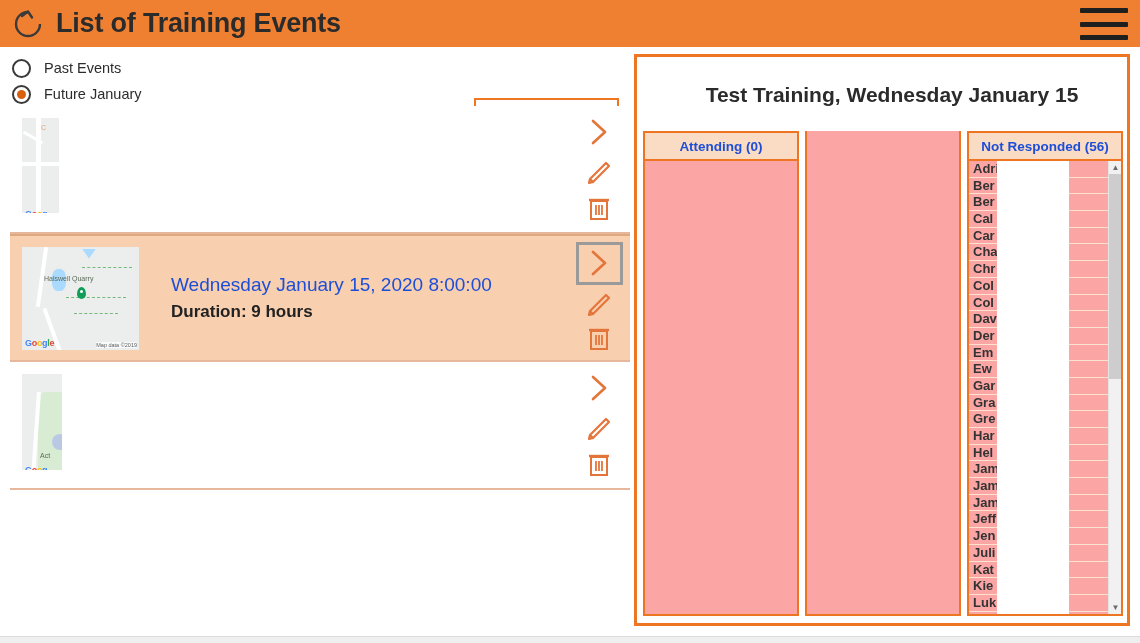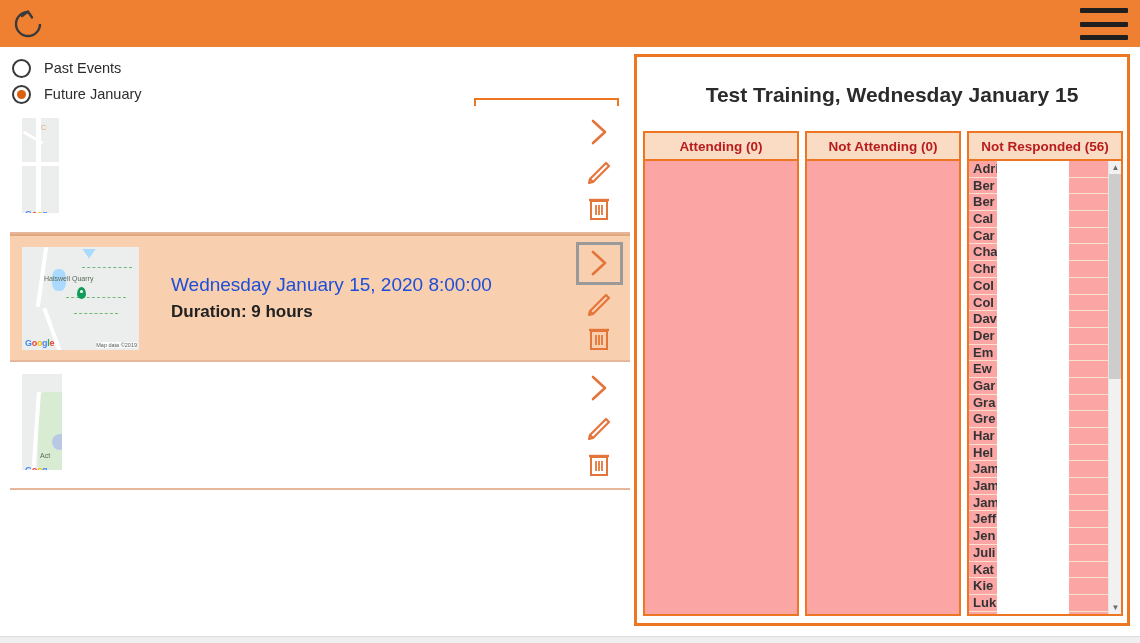--- a/index.html
+++ b/index.html
@@ -214,21 +214,21 @@
   }
   .col {
     width: 156px;
     display: flex; flex-direction: column;
   }
   .col-head {
     height: 30px;
     border: 2px solid #ee7623;
     background: #fadcc4;
     display: flex; align-items: center; justify-content: center;
-    font-size: 13.5px; font-weight: bold; color: #b91c1c;
+    font-size: 13.5px; font-weight: bold; color: #1d4ed8;
   }
   .col-body {
     flex: 1 1 auto;
     border: 2px solid #ee7623;
     border-top: none;
     background: #fca5a5;
     position: relative;
     overflow: hidden;
     font-weight: bold;
   }
@@ -313,20 +313,21 @@
 
 <div class="app">
 
   <div class="header">
     <div class="refresh-btn">
       <svg width="34" height="34" viewBox="0 0 34 34">
         <path d="M17 5 A12 12 0 1 0 29 17" fill="none" stroke="#3a3a3a" stroke-width="2.4"></path>
         <polyline points="11,9 17,4.5 21,10.5" fill="none" stroke="#3a3a3a" stroke-width="2.4" stroke-linecap="round" stroke-linejoin="round"></polyline>
       </svg>
     </div>
+    <div class="app-title">List of Training Events</div>
     <div class="hamburger">
       <span></span>
       <span></span>
       <span></span>
     </div>
   </div>
 
   <div class="left-pane">
 
     <div class="filters">
@@ -493,21 +494,20 @@
     <div class="detail-title">Test Training, Wednesday January 15</div>
 
     <div class="columns">
 
       <div class="col">
         <div class="col-head">Attending (0)</div>
         <div class="col-body"></div>
       </div>
 
       <div class="col">
-        <div class="col-head">Not Attending (0)</div>
         <div class="col-body"></div>
       </div>
 
       <div class="col">
         <div class="col-head">Not Responded (56)</div>
         <div class="col-body">
           <div class="names" id="not-responded-names">
               <div class="name-item">Adri</div>
               <div class="name-item">Ber                (p)</div>
               <div class="name-item">Ber</div>

